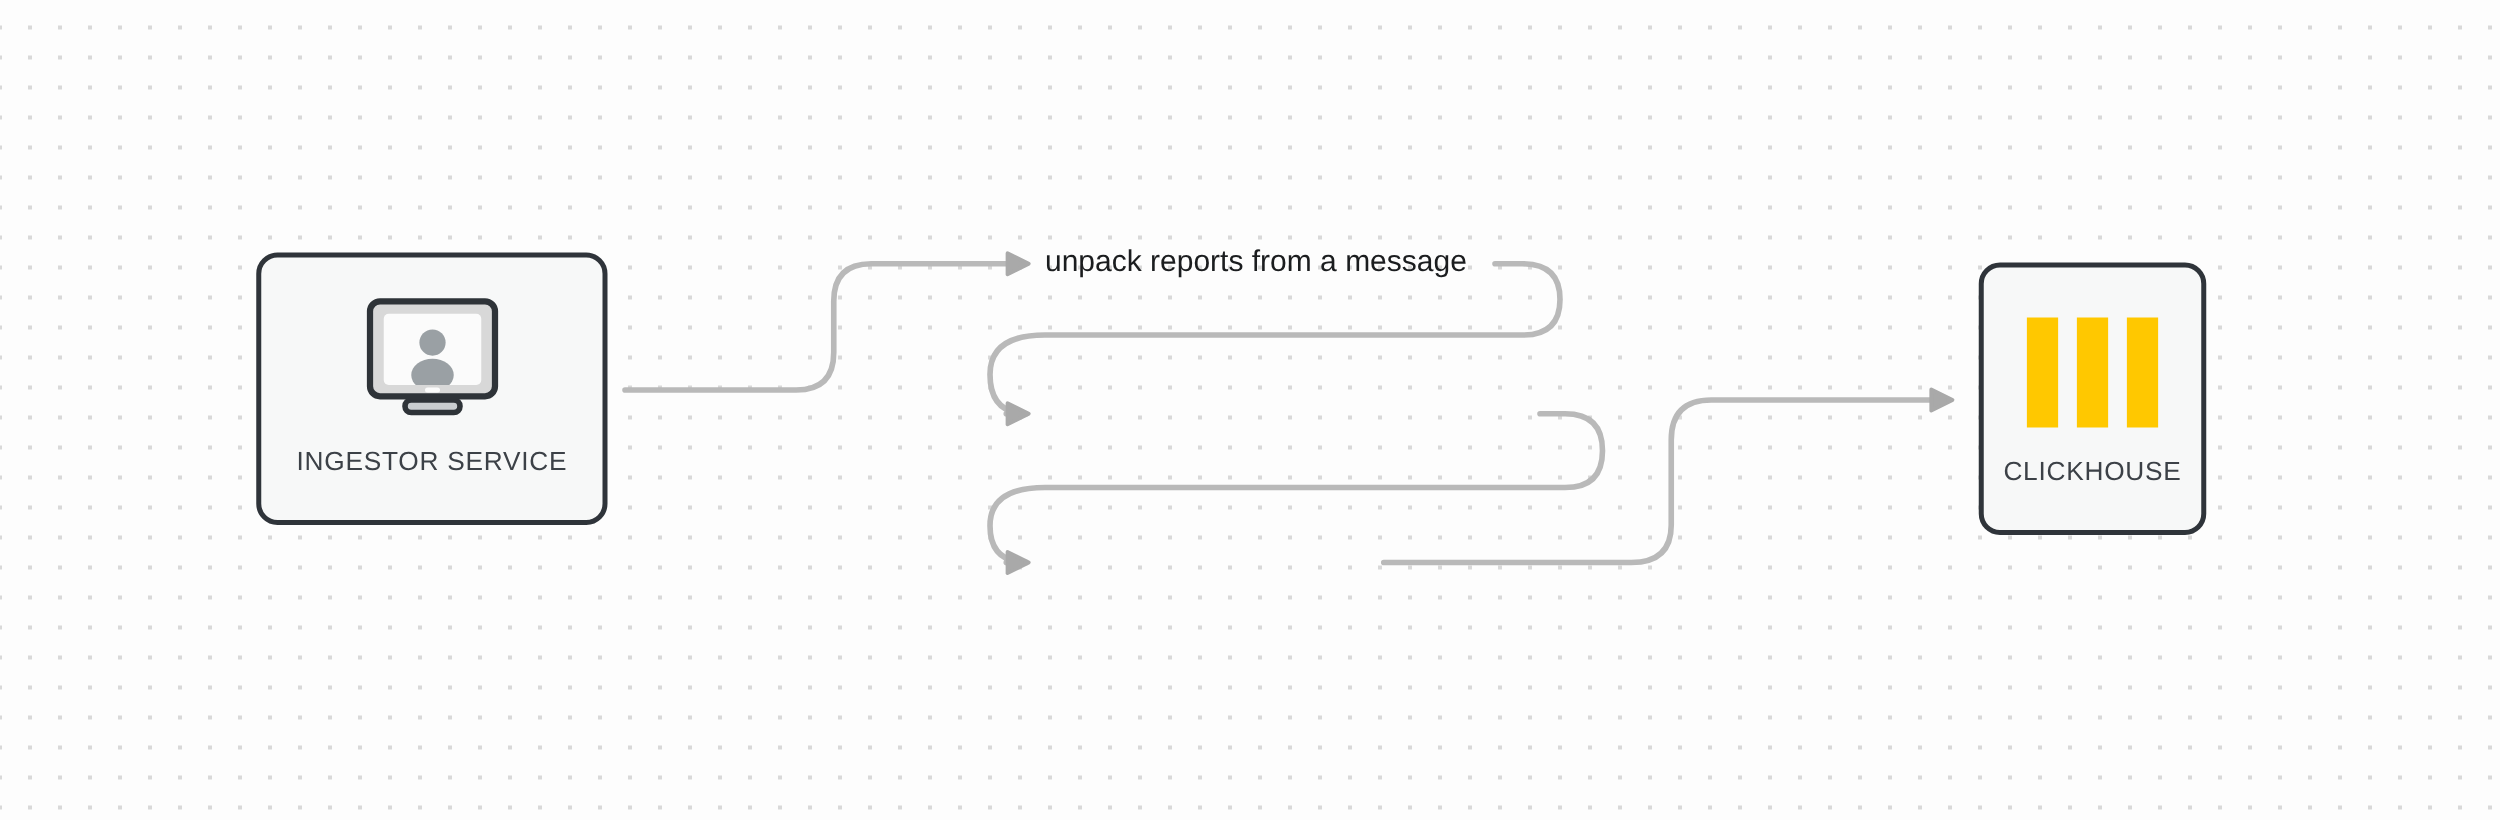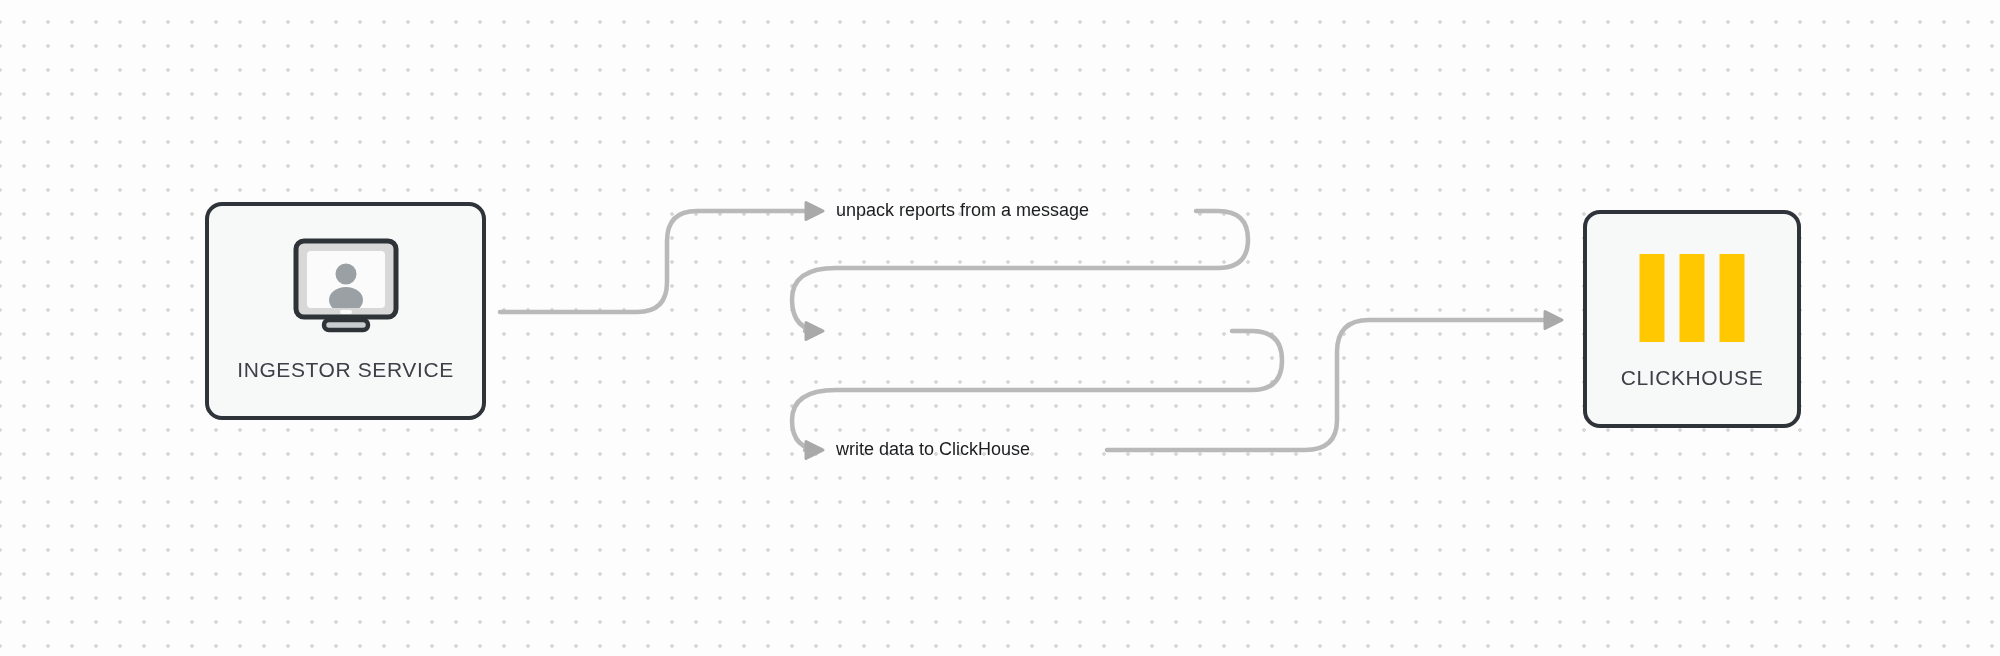--- a/index.html
+++ b/index.html
@@ -42,21 +42,21 @@
     background: #f7f8f8;
     border: 4.5px solid #2f343a;
     border-radius: 17px;
   }
   .node-ingestor {
     left: 205px; top: 202px;
     width: 281px; height: 218px;
   }
   .node-clickhouse {
     left: 1583px; top: 210px;
-    width: 218px; height: 218px;
+    width: 182px; height: 218px;
   }
   .node-label {
     position: absolute;
     left: 0; right: 0;
     top: 152px;
     text-align: center;
     font-size: 21px;
     letter-spacing: 0.6px;
     color: #3c4147;
     white-space: nowrap;
@@ -74,21 +74,21 @@
     gap: 15px;
   }
   .ch-bar {
     width: 25px;
     height: 88px;
     background: #ffc800;
   }
   .step-label {
     position: absolute;
     transform: translateY(-53%);
-    font-size: 18px;
+    font-size: 24px;
     color: #1b1d1f;
     white-space: nowrap;
     text-align: center;
   }
   .step-1 { left: 836px; top: 211px; }
   .step-2 { left: 836px; top: 331px; }
   .step-3 { left: 836px; top: 450px; }
 </style>
 </head>
 <body>
@@ -137,15 +137,14 @@
   <div class="node node-clickhouse">
     <div class="ch-bars">
       <div class="ch-bar"></div>
       <div class="ch-bar"></div>
       <div class="ch-bar"></div>
     </div>
     <div class="node-label">CLICKHOUSE</div>
   </div>
 
   <div class="step-label step-1">unpack reports from a message</div>
-  <div class="step-label step-3">write data to ClickHouse</div>
 
 </div>
 
 </body></html>

